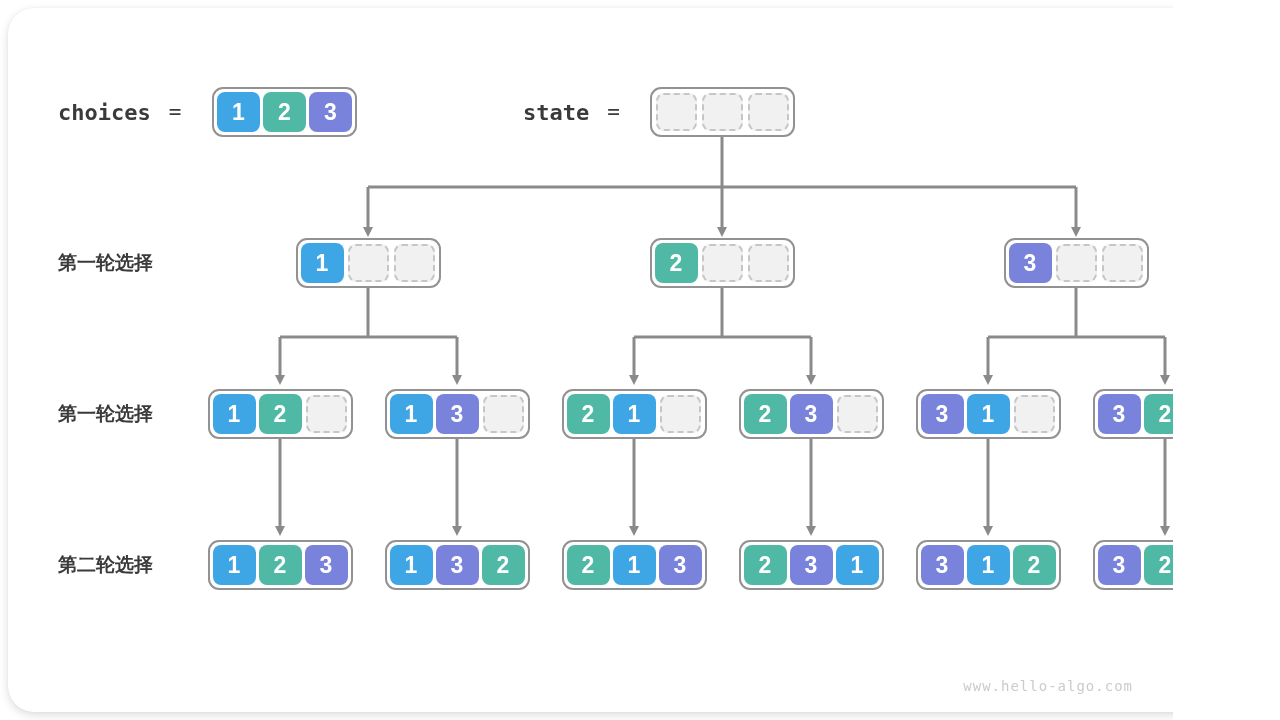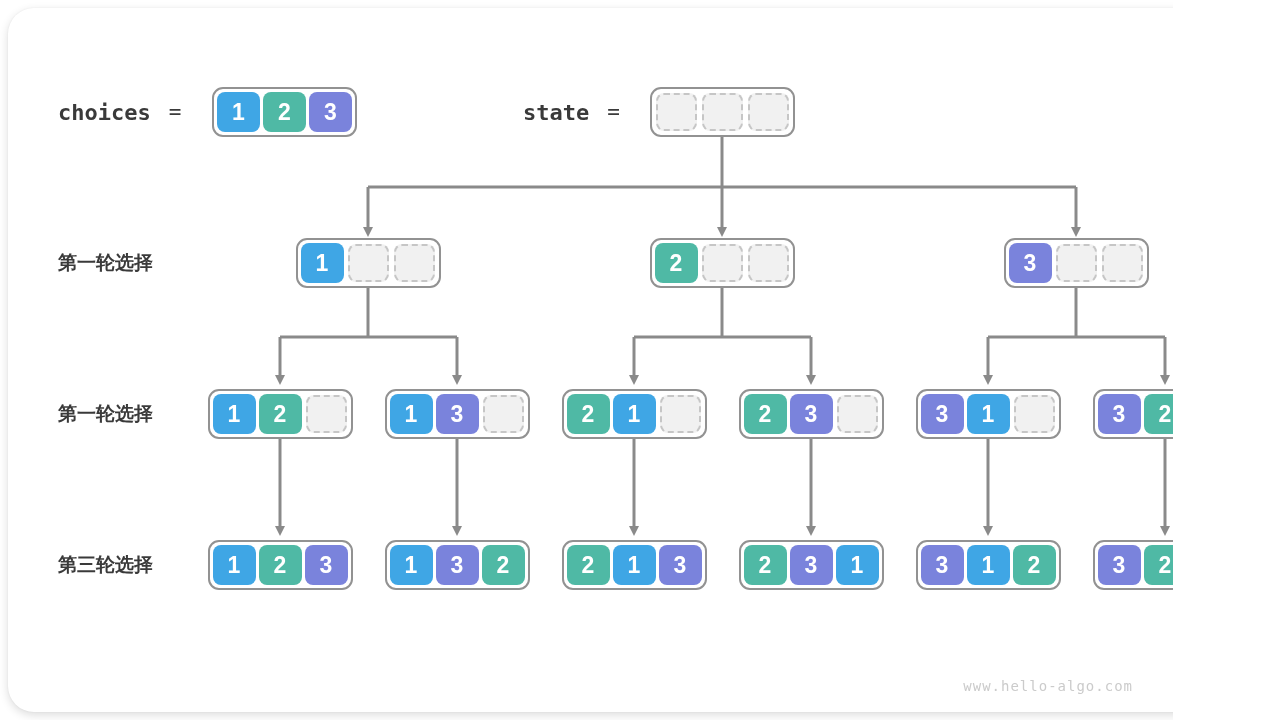--- a/index.html
+++ b/index.html
@@ -134,21 +134,21 @@
     <div class="abox" style="left: 915.5px; top: 389px;">
       <div class="cell filled" style="background: rgb(122, 131, 220);">3</div>
       <div class="cell filled" style="background: rgb(63, 166, 229);">1</div>
       <div class="cell empty"></div>
     </div>
     <div class="abox" style="left: 1092.5px; top: 389px;">
       <div class="cell filled" style="background: rgb(122, 131, 220);">3</div>
       <div class="cell filled" style="background: rgb(79, 185, 165);">2</div>
       <div class="cell empty"></div>
     </div>
-    <div class="row-label" style="top: 552px;">第三轮选择</div>
+    <div class="row-label" style="top: 552px;">第二轮选择</div>
     <div class="abox" style="left: 207.5px; top: 540px;">
       <div class="cell filled" style="background: rgb(63, 166, 229);">1</div>
       <div class="cell filled" style="background: rgb(79, 185, 165);">2</div>
       <div class="cell filled" style="background: rgb(122, 131, 220);">3</div>
     </div>
     <div class="abox" style="left: 384.5px; top: 540px;">
       <div class="cell filled" style="background: rgb(63, 166, 229);">1</div>
       <div class="cell filled" style="background: rgb(122, 131, 220);">3</div>
       <div class="cell filled" style="background: rgb(79, 185, 165);">2</div>
     </div>

